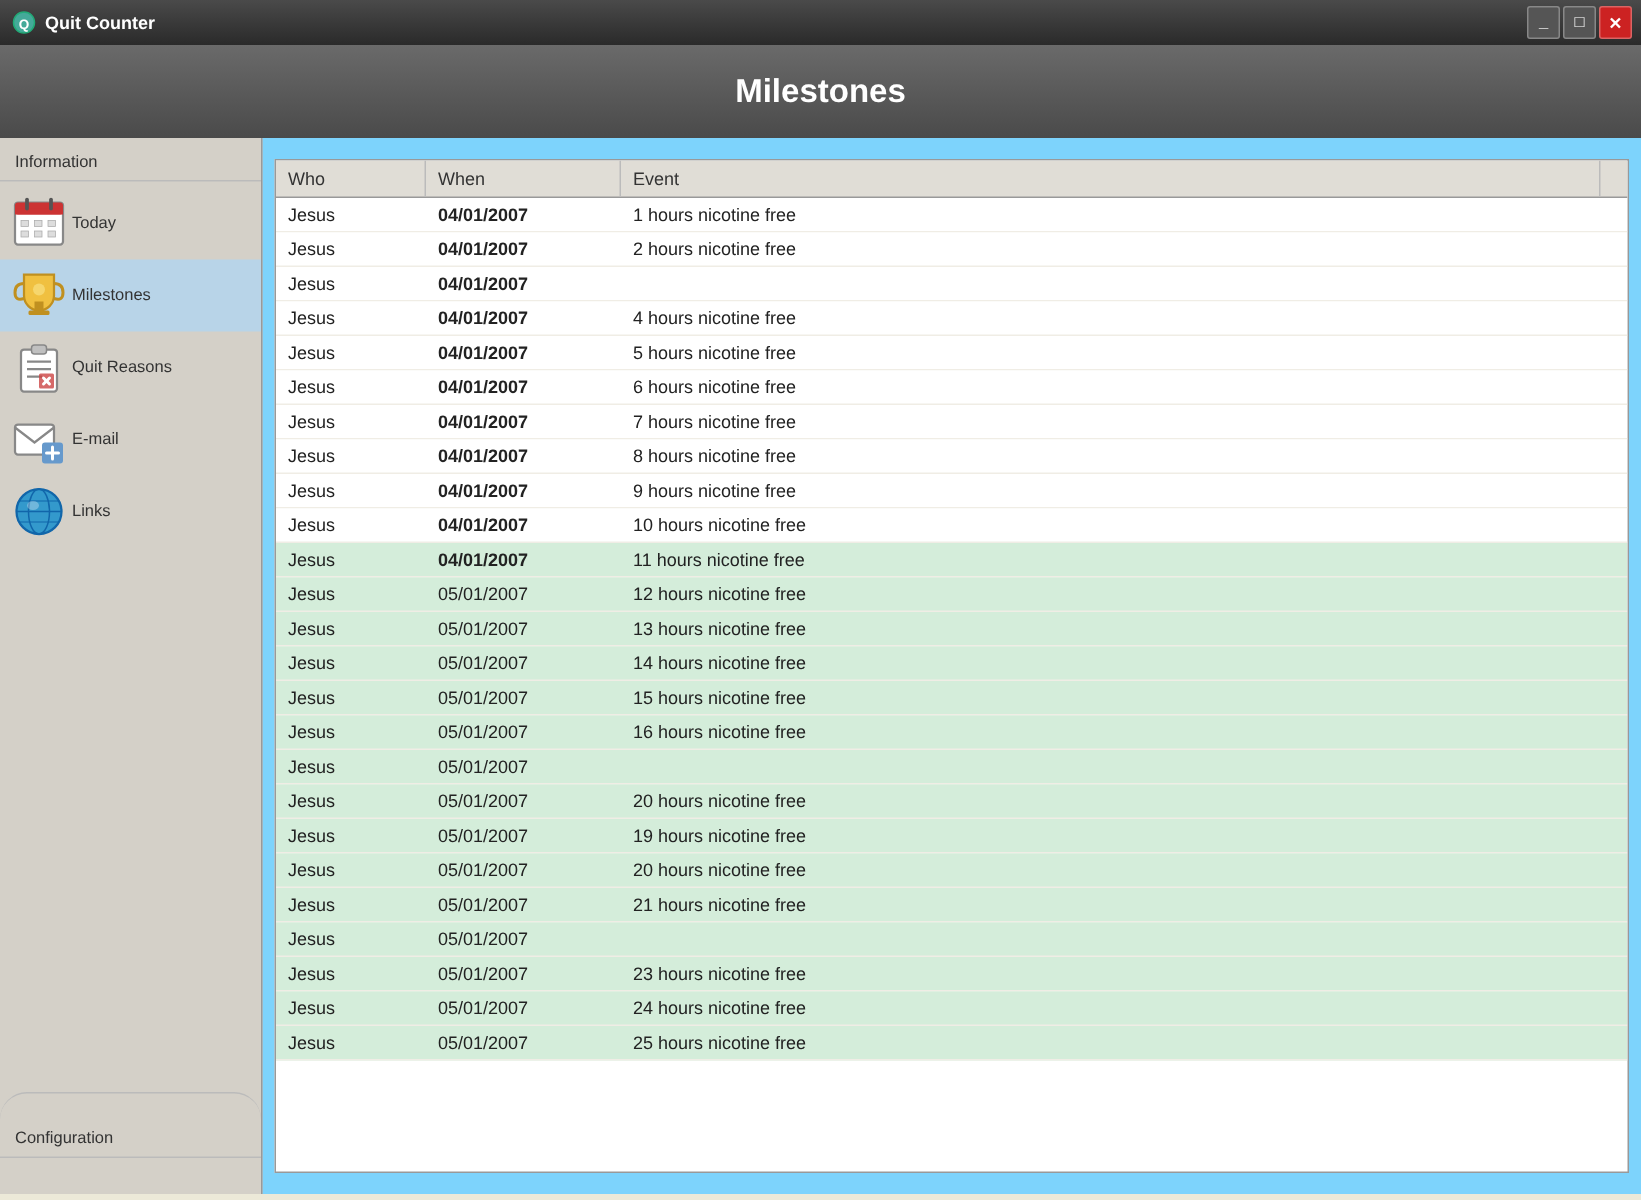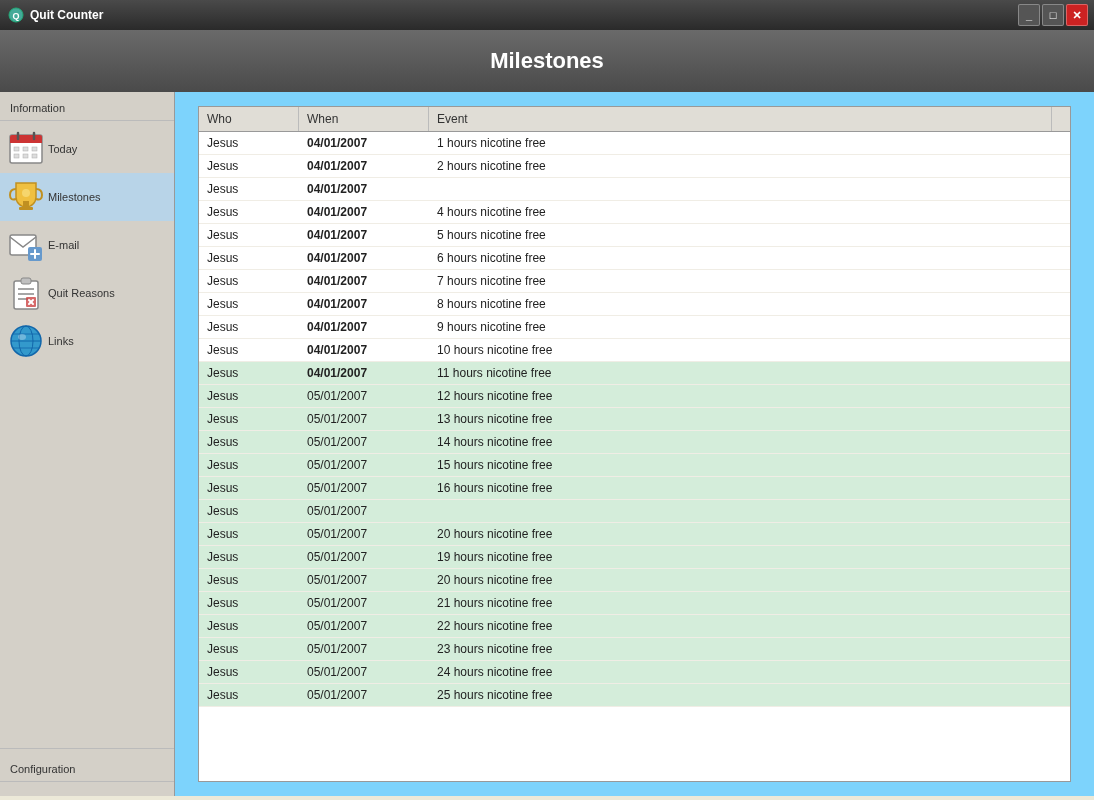--- a/index.html
+++ b/index.html
@@ -106,22 +106,23 @@
       text-align: center;
     }
     .sidebar-item.active {
       background: #b8d4e8;
     }
     .sidebar-item-label {
       font-size: 11px;
       color: #333;
     }
     .sidebar-bottom {
-      padding: 10px 0;
+      padding: 20px 0;
       border-top: 1px solid #bbb;
+      border-radius: 18px;
     }
 
     
     .icon-calendar {
       width: 36px;
       height: 36px;
       position: relative;
     }
     .icon-trophy {
       width: 36px;
@@ -136,21 +137,21 @@
       height: 36px;
     }
     .icon-globe {
       width: 36px;
       height: 36px;
     }
 
     
     .content-area {
       flex: 1;
-      padding: 14px 23px;
+      padding: 14px 8px;
       overflow: hidden;
       display: flex;
       flex-direction: column;
     }
 
     
     .table-container {
       flex: 1;
       border: 1px solid #999;
       overflow: hidden;
@@ -263,45 +264,45 @@
           <path d="M8 10 Q2 10 2 16 Q2 22 8 20" fill="none" stroke="#c09020" stroke-width="2"></path>
           <path d="M28 10 Q34 10 34 16 Q34 22 28 20" fill="none" stroke="#c09020" stroke-width="2"></path>
           <rect x="15" y="22" width="6" height="7" fill="#c09020"></rect>
           <rect x="11" y="28" width="14" height="3" rx="1" fill="#c09020"></rect>
           <ellipse cx="18" cy="14" rx="4" ry="4" fill="#f8e080" opacity="0.7"></ellipse>
         </svg>
         <span class="sidebar-item-label">Milestones</span>
       </div>
 
       <div class="sidebar-item">
-        <svg class="icon-email" viewBox="0 0 36 36">
-          <rect x="2" y="8" width="26" height="20" rx="2" fill="white" stroke="#888" stroke-width="1.5"></rect>
-          <path d="M2 10 L15 20 L28 10" fill="none" stroke="#888" stroke-width="1.5"></path>
-          <rect x="20" y="20" width="14" height="14" rx="2" fill="#6699cc"></rect>
-          <line x1="27" y1="23" x2="27" y2="31" stroke="white" stroke-width="2" stroke-linecap="round"></line>
-          <line x1="23" y1="27" x2="31" y2="27" stroke="white" stroke-width="2" stroke-linecap="round"></line>
-        </svg>
-        <span class="sidebar-item-label">E-mail</span>
-      </div>
-
-      <div class="sidebar-item">
         <svg class="icon-clipboard" viewBox="0 0 36 36">
           <rect x="6" y="6" width="24" height="28" rx="2" fill="white" stroke="#888" stroke-width="1.5"></rect>
           <rect x="13" y="3" width="10" height="6" rx="2" fill="#c0c0c0" stroke="#888" stroke-width="1"></rect>
           <line x1="10" y1="14" x2="26" y2="14" stroke="#888" stroke-width="1.5"></line>
           <line x1="10" y1="19" x2="26" y2="19" stroke="#888" stroke-width="1.5"></line>
           <line x1="10" y1="24" x2="20" y2="24" stroke="#888" stroke-width="1.5"></line>
           <rect x="18" y="22" width="10" height="10" rx="1" fill="#cc4444" opacity="0.8"></rect>
           <line x1="21" y1="25" x2="25" y2="29" stroke="white" stroke-width="2" stroke-linecap="round"></line>
           <line x1="25" y1="25" x2="21" y2="29" stroke="white" stroke-width="2" stroke-linecap="round"></line>
         </svg>
         <span class="sidebar-item-label">Quit Reasons</span>
       </div>
 
       <div class="sidebar-item">
+        <svg class="icon-email" viewBox="0 0 36 36">
+          <rect x="2" y="8" width="26" height="20" rx="2" fill="white" stroke="#888" stroke-width="1.5"></rect>
+          <path d="M2 10 L15 20 L28 10" fill="none" stroke="#888" stroke-width="1.5"></path>
+          <rect x="20" y="20" width="14" height="14" rx="2" fill="#6699cc"></rect>
+          <line x1="27" y1="23" x2="27" y2="31" stroke="white" stroke-width="2" stroke-linecap="round"></line>
+          <line x1="23" y1="27" x2="31" y2="27" stroke="white" stroke-width="2" stroke-linecap="round"></line>
+        </svg>
+        <span class="sidebar-item-label">E-mail</span>
+      </div>
+
+      <div class="sidebar-item">
         <svg class="icon-globe" viewBox="0 0 36 36">
           <circle cx="18" cy="18" r="15" fill="#3399cc" stroke="#1166aa" stroke-width="1.5"></circle>
           <ellipse cx="18" cy="18" rx="7" ry="15" fill="none" stroke="#1166aa" stroke-width="1"></ellipse>
           <line x1="3" y1="18" x2="33" y2="18" stroke="#1166aa" stroke-width="1"></line>
           <line x1="5" y1="11" x2="31" y2="11" stroke="#1166aa" stroke-width="0.8"></line>
           <line x1="5" y1="25" x2="31" y2="25" stroke="#1166aa" stroke-width="0.8"></line>
           <ellipse cx="14" cy="14" rx="4" ry="3" fill="white" opacity="0.3"></ellipse>
         </svg>
         <span class="sidebar-item-label">Links</span>
       </div>
@@ -422,21 +423,20 @@
             <div class="table-cell">20 hours nicotine free</div>
           </div>
           <div class="table-row highlighted">
             <div class="table-cell">Jesus</div>
             <div class="table-cell">05/01/2007</div>
             <div class="table-cell">21 hours nicotine free</div>
           </div>
           <div class="table-row highlighted">
             <div class="table-cell">Jesus</div>
             <div class="table-cell">05/01/2007</div>
-            <div class="table-cell">22 hours nicotine free</div>
           </div>
           <div class="table-row highlighted">
             <div class="table-cell">Jesus</div>
             <div class="table-cell">05/01/2007</div>
             <div class="table-cell">23 hours nicotine free</div>
           </div>
           <div class="table-row highlighted">
             <div class="table-cell">Jesus</div>
             <div class="table-cell">05/01/2007</div>
             <div class="table-cell">24 hours nicotine free</div>

